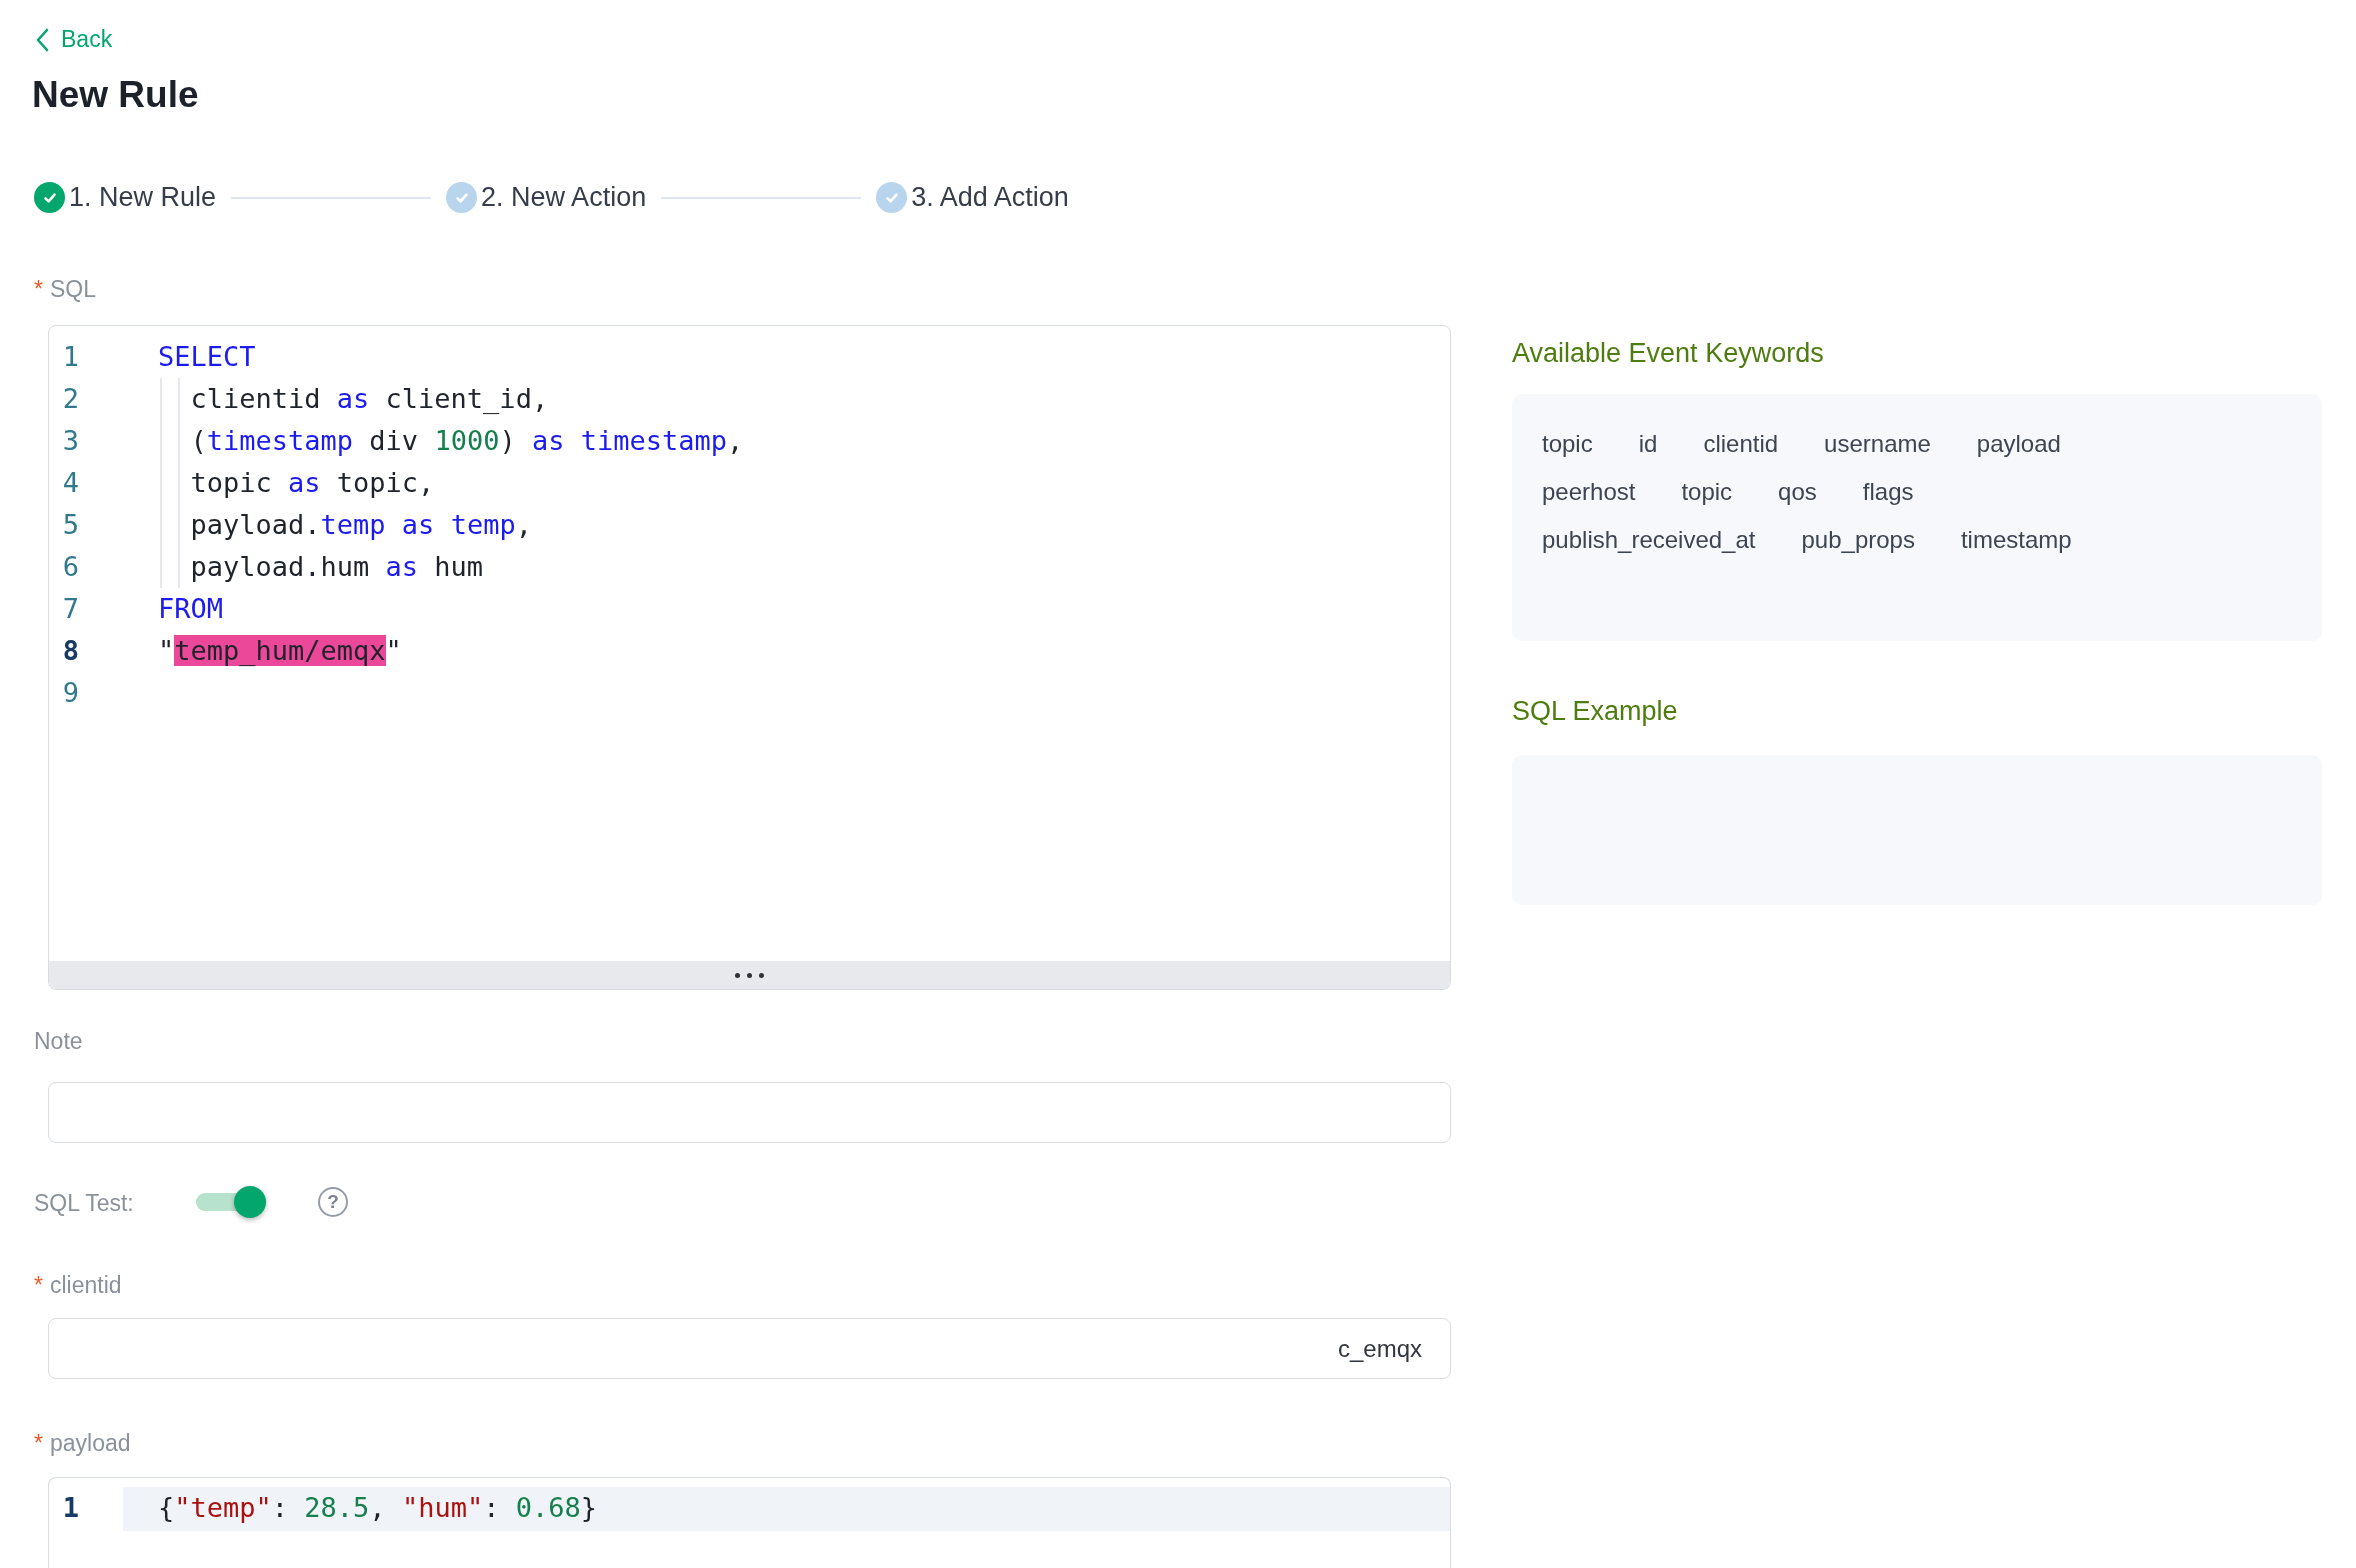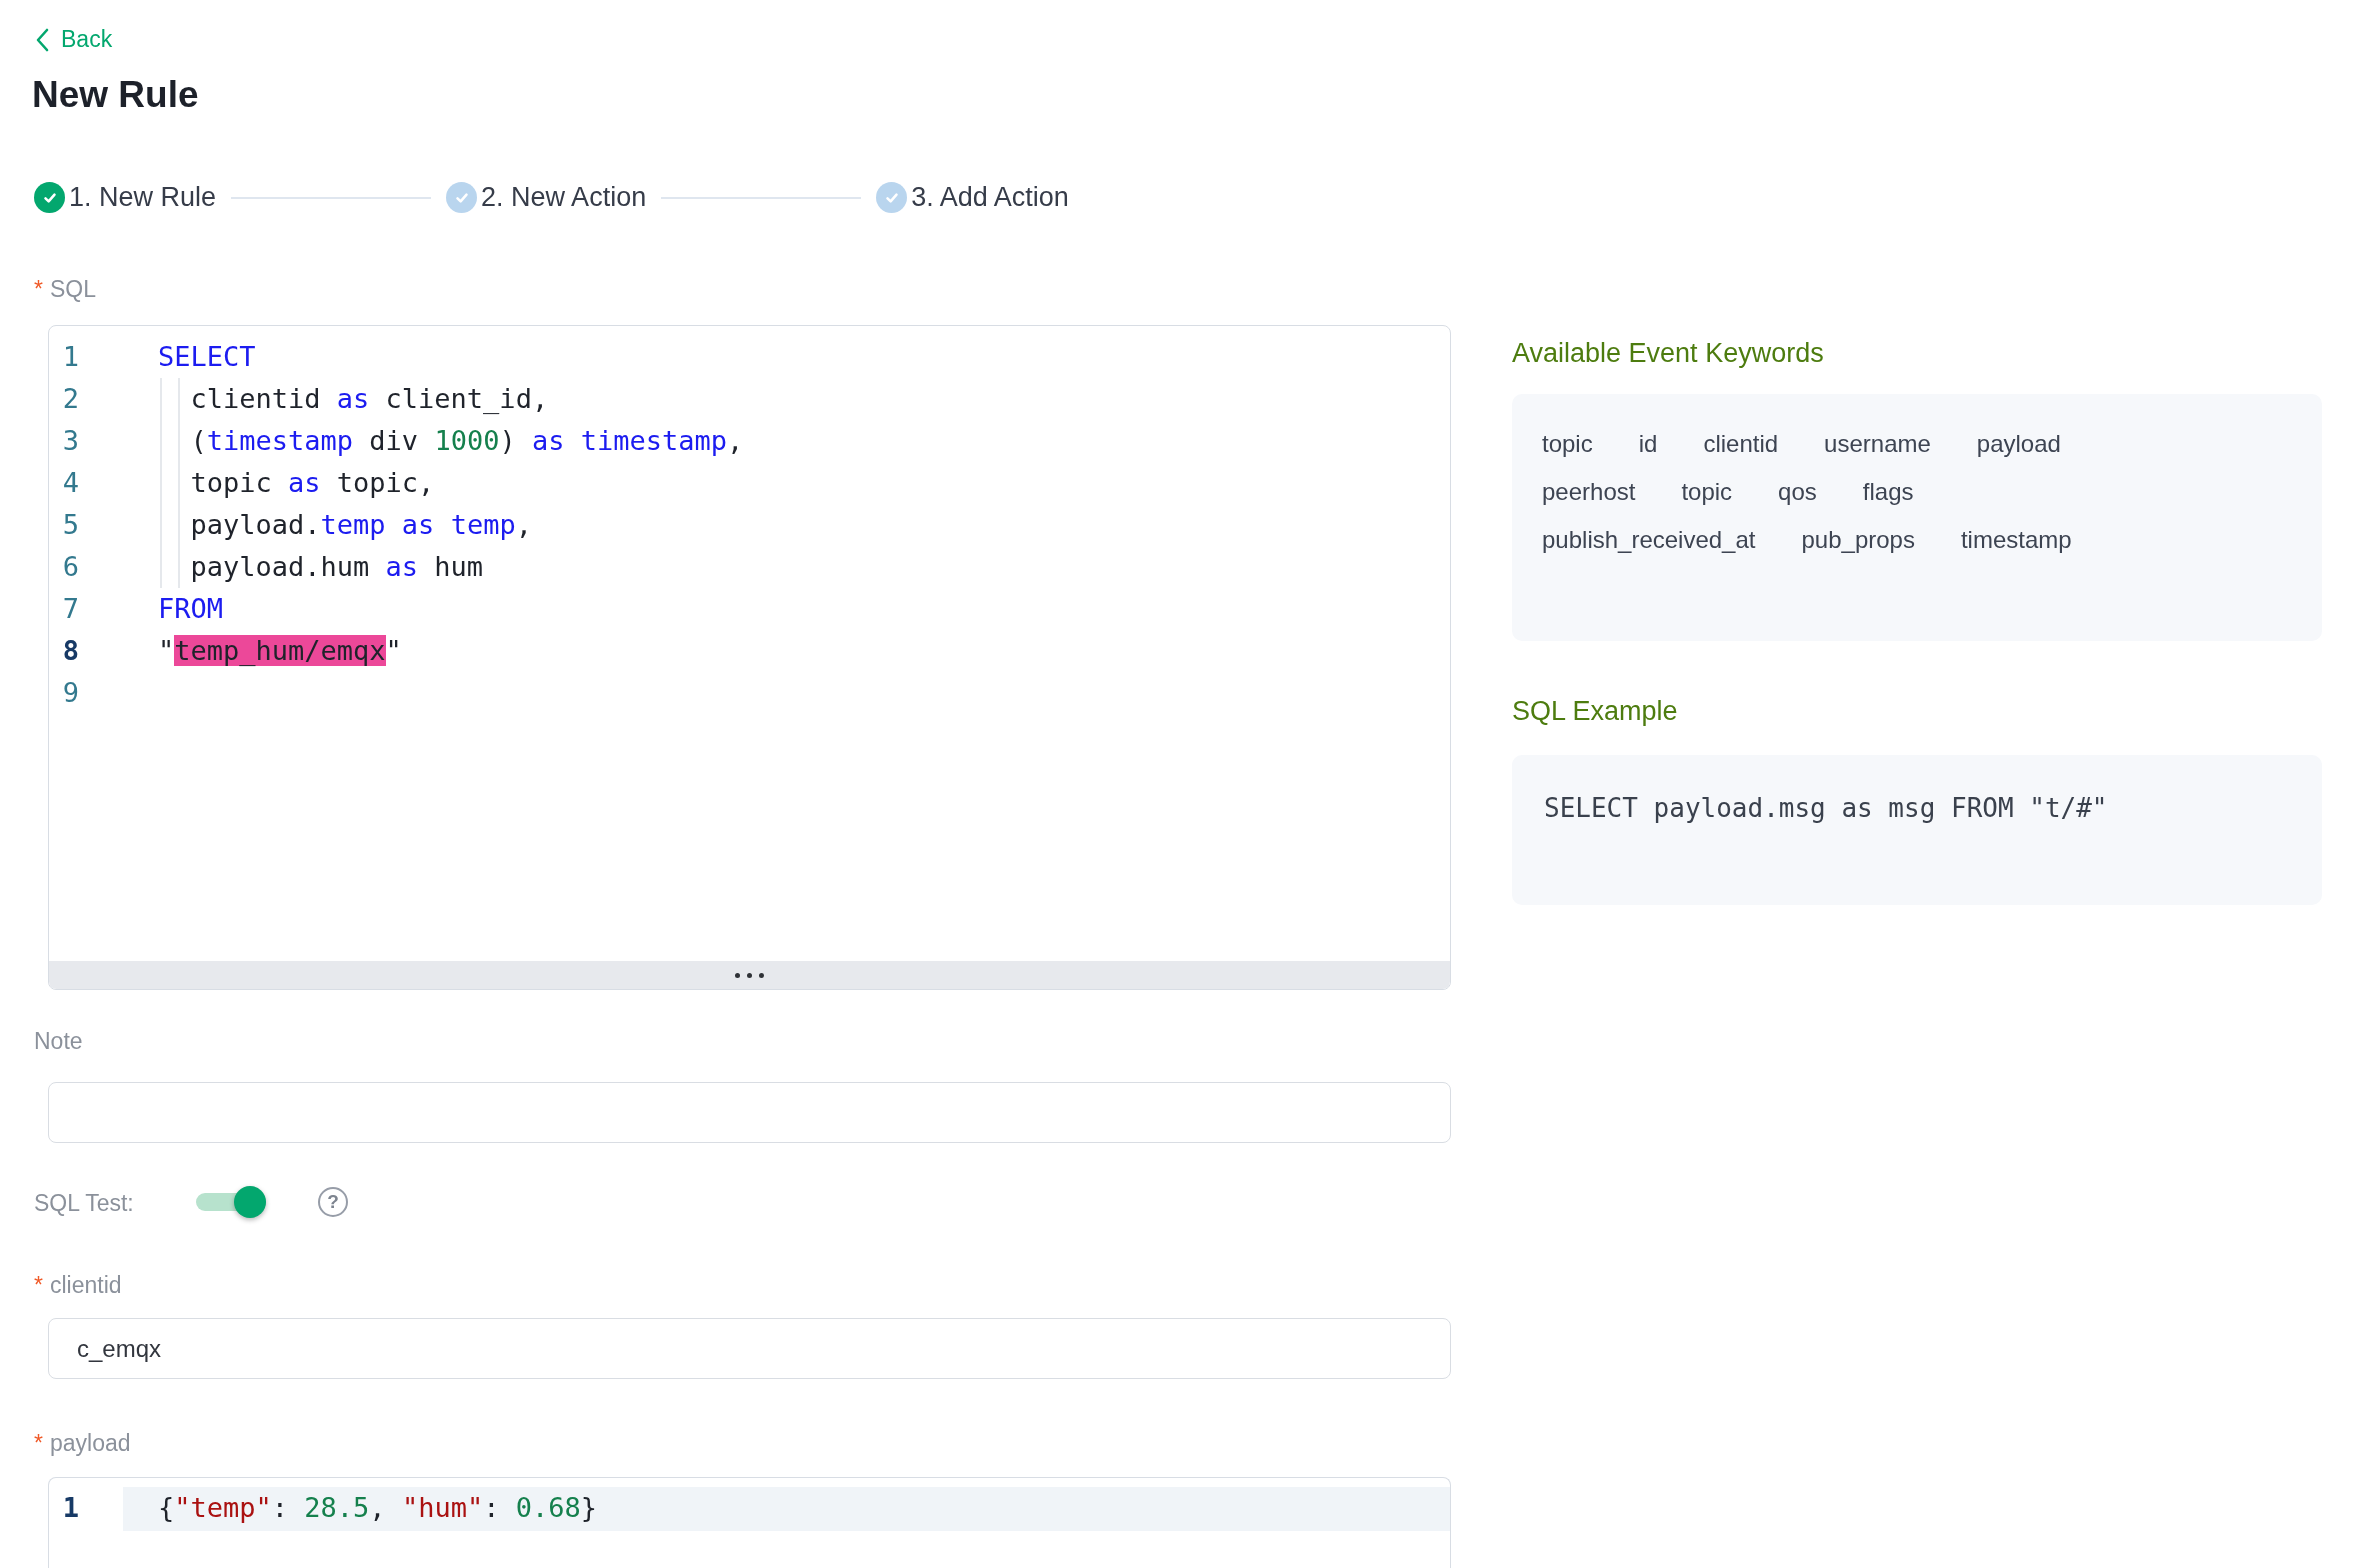--- a/index.html
+++ b/index.html
@@ -141,21 +141,21 @@
 
 <div class="abs field-label" style="left:34px; top:1190px;">SQL Test:</div>
 <div class="abs toggle">
   <div class="knob"></div>
 </div>
 <div class="abs help-icon">?</div>
 
 <div class="abs field-label" style="left:34px; top:1272px;">
   <span class="req-star">*</span><span>clientid</span>
 </div>
-<input class="abs text-input" style="left: 48px; top: 1318px;" value="c_emqx">
+<input class="abs text-input" style="left: 48px; top: 1318px; text-align: right;" value="c_emqx">
 
 <div class="abs field-label" style="left:34px; top:1430px;">
   <span class="req-star">*</span><span>payload</span>
 </div>
 <div class="abs editor" id="payload-editor">
   <div class="active-band"></div>
   <div class="scroller" id="payload-lines">
       <div class="cm-line active"><span class="ln">1</span><span>{</span><span class="tk-s">"temp"</span><span>: </span><span class="tk-n">28.5</span><span>, </span><span class="tk-s">"hum"</span><span>: </span><span class="tk-n">0.68</span><span>}</span></div>
     </div>
 </div>
@@ -177,14 +177,13 @@
     </div>
     <div class="kw-row">
       <span class="kw">publish_received_at</span>
       <span class="kw">pub_props</span>
       <span class="kw">timestamp</span>
     </div>
   </div>
 
 <div class="abs panel-title" style="left:1512px; top:696px;">SQL Example</div>
 <div class="abs info-box" id="example-box">
-    <div class="ex-line">SELECT payload.msg as msg FROM "t/#"</div>
   </div>
 
 </body></html>

